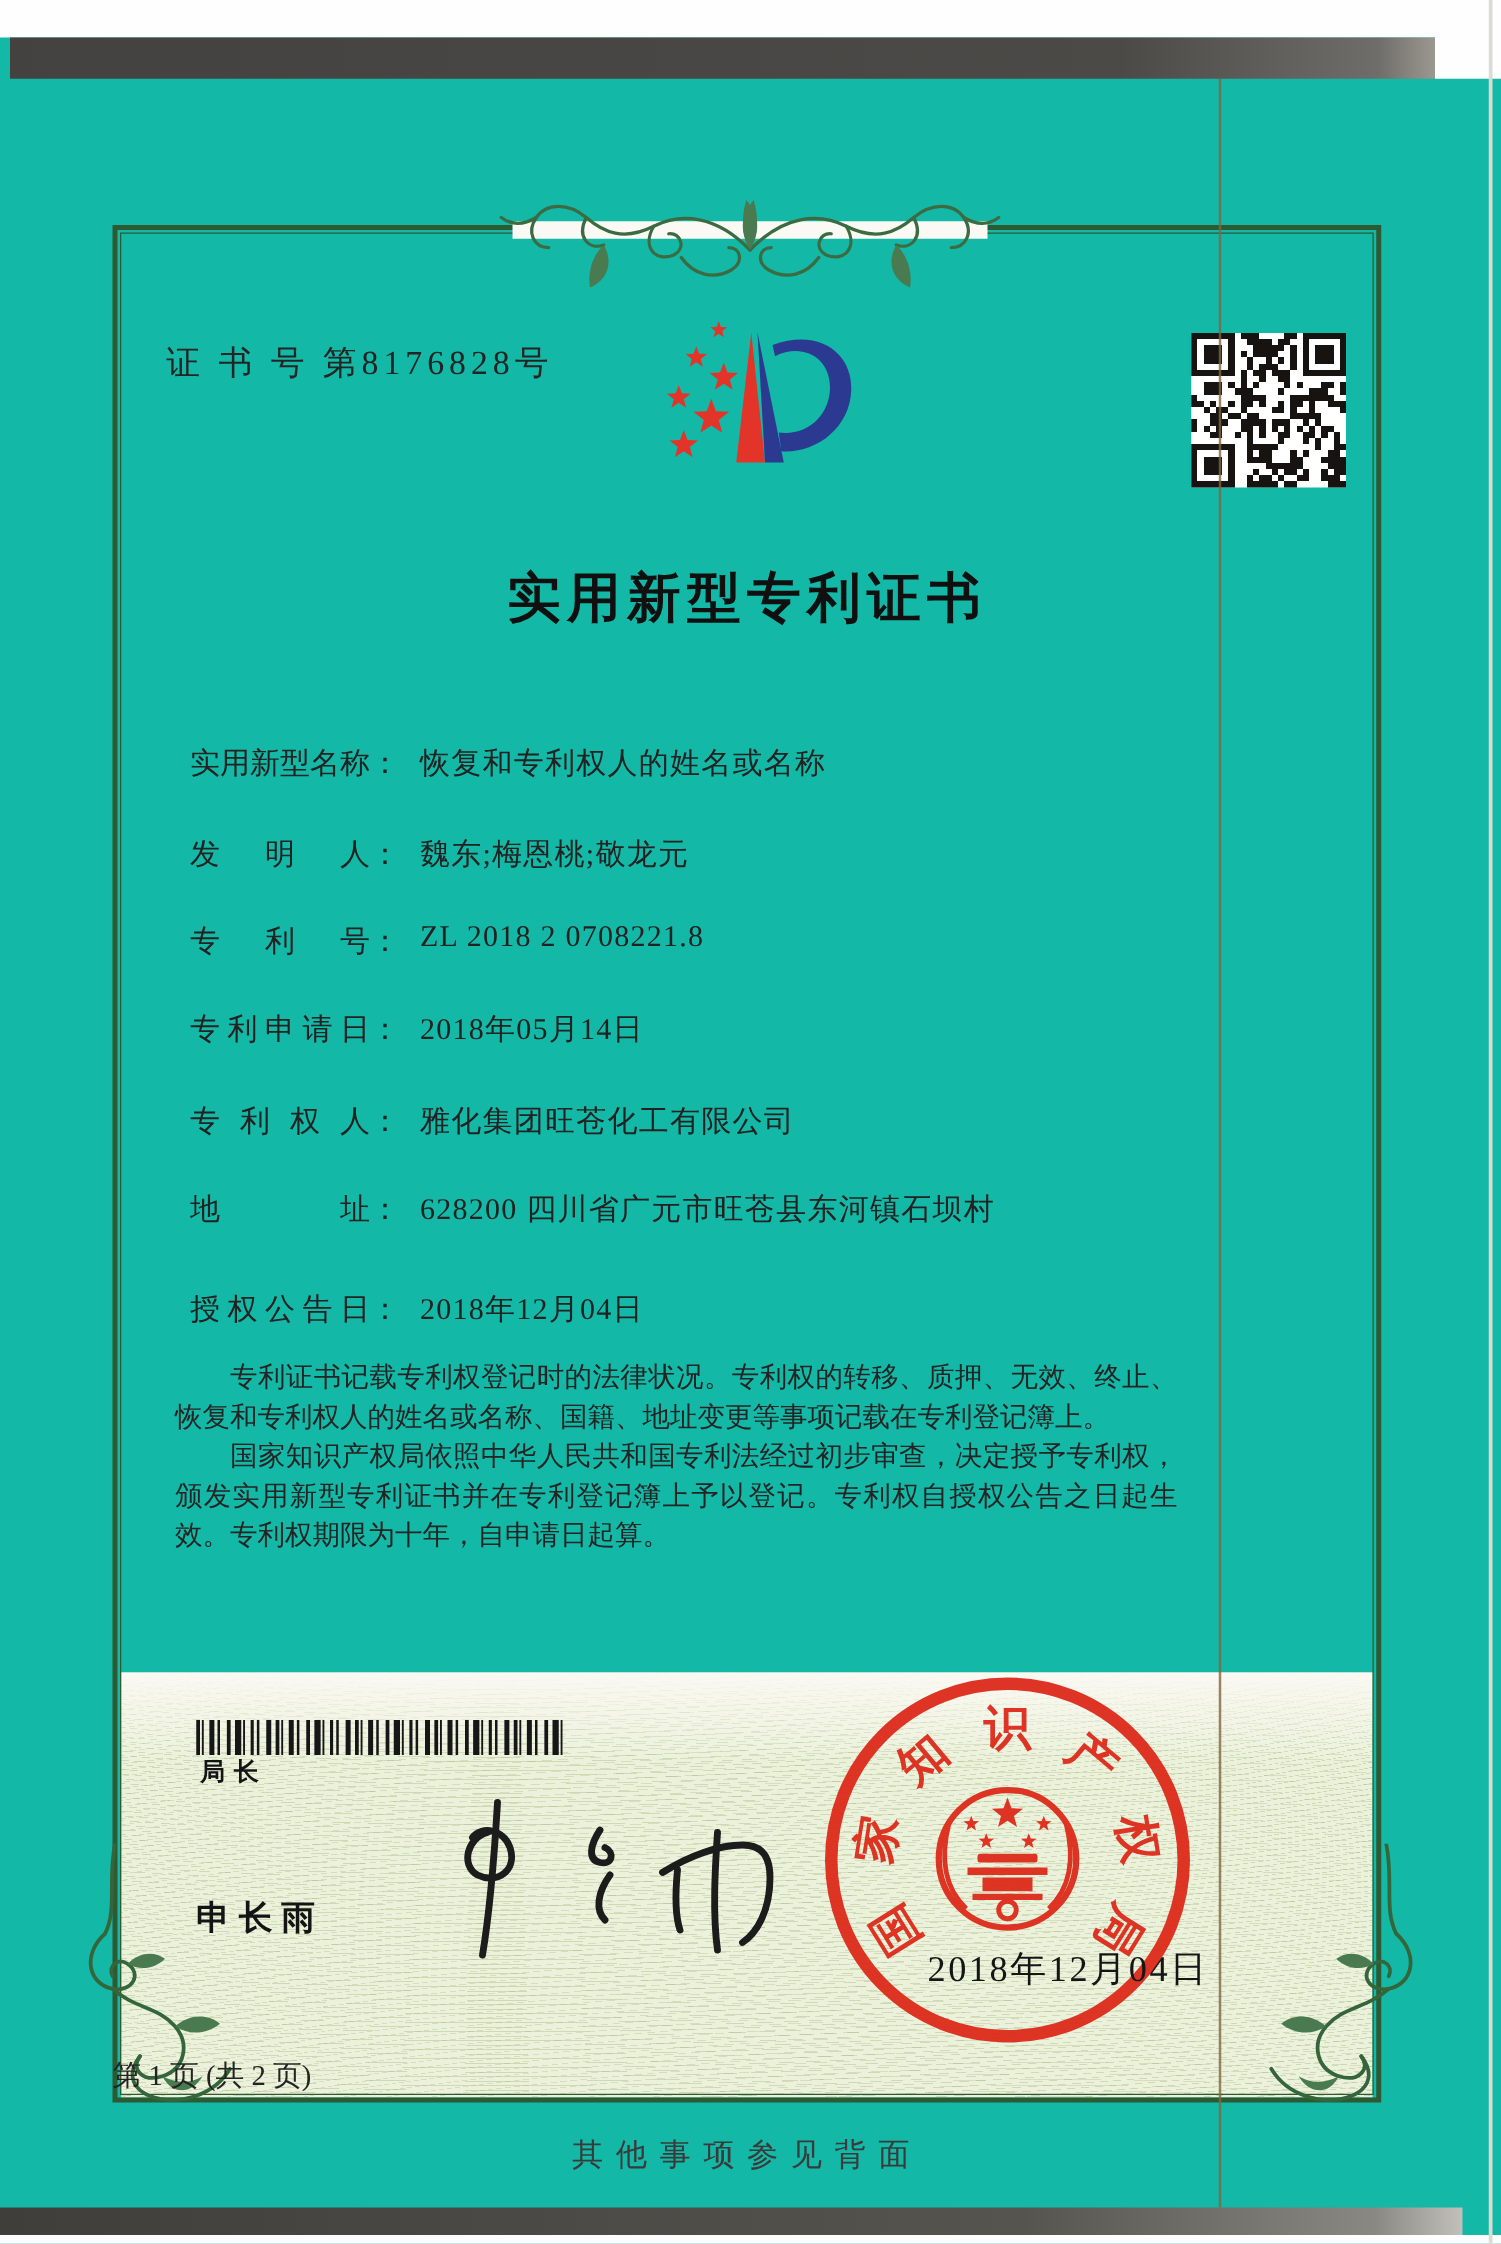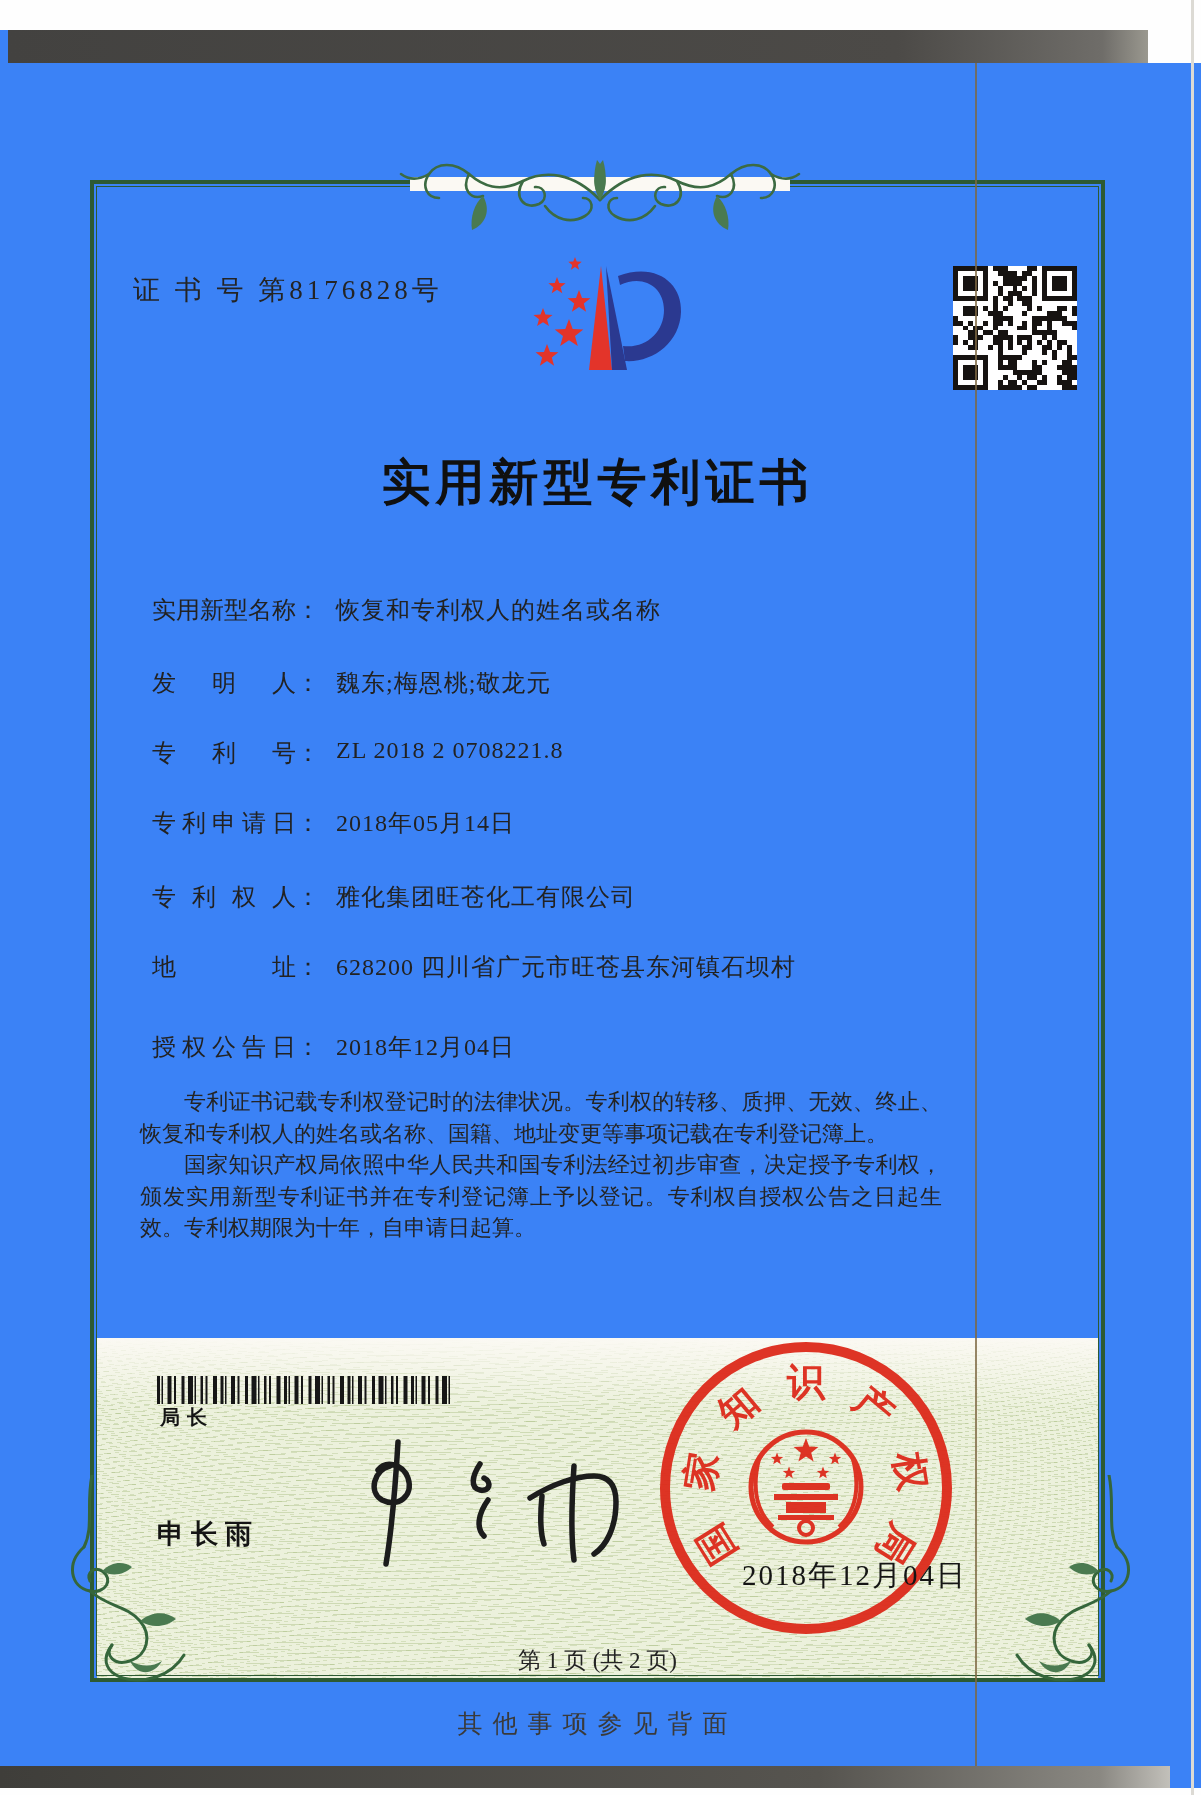--- a/index.html
+++ b/index.html
@@ -1,17 +1,17 @@
 <!DOCTYPE html>
 <html><head>
 <meta charset="utf-8">
 <style>
   html,body{margin:0;padding:0;}
   body{width:1201px;height:1795px;overflow:hidden;background:#ffffff;}
-  .page{position:relative;width:1201px;height:1795px;background:#3b82f6;
+  .page{position:relative;width:1201px;height:1795px;background:#14b8a6;
         font-family:"Liberation Serif","DejaVu Serif",serif;color:#1e1e1e;}
   .abs{position:absolute;}
 
   
   .scan-top-white{left:0;top:0;width:1201px;height:30px;background:#fefefe;z-index:8;}
   .scan-top-bar{left:8px;top:30px;width:1140px;height:33px;z-index:8;
      background:linear-gradient(to right,#434240,#4c4a47 78%,#6f6d69 96%,#9a988f);}
   .scan-tr-white{left:1148px;top:0;width:53px;height:63px;background:#fefefe;z-index:8;}
   .scan-bottom-bar{left:0;top:1766px;width:1170px;height:22px;z-index:8;
      background:linear-gradient(to right,#3f3e3a,#56544f 70%,#8a8882 94%,#c2c0ba);}
@@ -31,21 +31,21 @@
        repeating-radial-gradient(1400px 420px at 30% -260px, rgba(150,175,105,.35) 0 1.5px, transparent 1.5px 12px),
        repeating-radial-gradient(1600px 520px at 75% 740px, rgba(150,175,105,.28) 0 1.5px, transparent 1.5px 14px);}
   .guilloche::before{content:"";position:absolute;left:0;top:0;right:0;height:70px;
      background:linear-gradient(#fbf9f3,rgba(251,249,243,0));}
 
   .cert-number{left:133px;top:272px;font-size:27px;letter-spacing:4px;color:#242424;z-index:6;}
 
   .logo{left:505px;top:222px;width:190px;height:150px;z-index:6;}
   .qr{left:953px;top:266px;width:124px;height:124px;z-index:20;}
 
-  .title{left:90px;top:450px;width:1015px;text-align:center;font-size:49px;font-weight:700;
+  .title{left:90px;top:450px;width:1015px;text-align:center;font-size:43px;font-weight:700;
      letter-spacing:5px;color:#101010;z-index:6;}
 
   .fields{z-index:6;font-size:24px;color:#222;}
   .frow{position:absolute;left:152px;white-space:nowrap;}
   .flabel{display:inline-block;width:144px;text-align:justify;text-align-last:justify;
      vertical-align:top;}
   .colon{display:inline-block;vertical-align:top;}
   .fvalue{display:inline-block;margin-left:10px;vertical-align:top;letter-spacing:1px;}
   .grant-right{position:absolute;left:607px;top:0;white-space:nowrap;}
 
@@ -57,21 +57,21 @@
 
   .director-role{left:160px;top:1404px;font-family:"Liberation Sans","DejaVu Sans",sans-serif;
      font-weight:700;font-size:20px;letter-spacing:7px;color:#141414;z-index:6;}
   .director-name{left:157px;top:1516px;font-family:"Liberation Sans","DejaVu Sans",sans-serif;
      font-weight:700;font-size:27px;letter-spacing:7px;color:#141414;z-index:6;}
   .signature{left:338px;top:1436px;width:300px;height:135px;z-index:6;}
 
   .seal{left:655px;top:1337px;width:302px;height:302px;z-index:5;opacity:.95;}
   .seal-date{left:742px;top:1556px;font-size:29px;letter-spacing:2px;color:#151515;z-index:7;}
 
-  .page-num{left:90px;top:1645px;width:1015px;text-align:center;font-size:23px;color:#232323;z-index:6;}
+  .page-num{left:90px;top:1645px;width:1015px;text-align:left;font-size:23px;color:#232323;z-index:6;}
   .back-note{left:90px;top:1707px;width:1015px;text-align:center;font-size:25px;
      letter-spacing:10px;color:#3a3a3a;z-index:6;}
 
   .ornament-top{left:394px;top:136px;width:412px;height:118px;z-index:5;}
   .corner-left{left:56px;top:1475px;width:135px;height:215px;z-index:5;}
   .corner-right{left:1010px;top:1475px;width:135px;height:215px;z-index:5;}
 </style>
 </head>
 <body>
 

